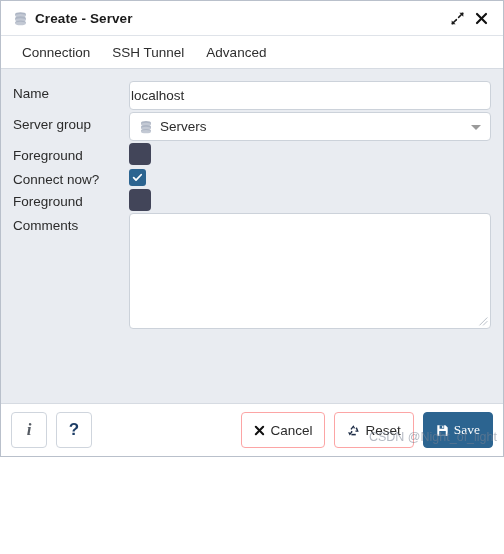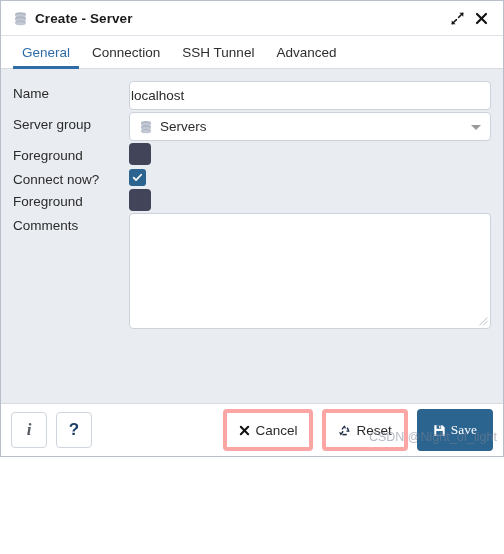--- a/index.html
+++ b/index.html
@@ -243,21 +243,21 @@
     justify-content: center;
     cursor: pointer;
     margin-right: 9px;
     font-family: "Liberation Serif", serif;
     font-size: 17px;
   }
   .sqbtn.info { color: #555b63; font-style: italic; font-weight: bold; }
   .sqbtn.help { color: #1d3d66; font-weight: bold; font-family: "Liberation Sans", sans-serif; }
   .btn {
     height: 34px;
-    border: 4px solid #fca5a5;
+    border: 1px solid #fca5a5;
     border-radius: 4px;
     background: #ffffff;
     display: flex;
     align-items: center;
     justify-content: center;
     padding: 0 12px;
     margin-left: 9px;
     font-size: 13.5px;
     color: #2b2b2b;
     cursor: pointer;
@@ -320,23 +320,20 @@
       <svg width="15" height="15" viewBox="0 0 16 16">
         <g stroke="#111111" stroke-width="2.3" stroke-linecap="round">
           <line x1="3.2" y1="3.2" x2="12.8" y2="12.8"></line>
           <line x1="12.8" y1="3.2" x2="3.2" y2="12.8"></line>
         </g>
       </svg>
     </span>
   </div>
 
   <div class="tabbar">
-    <div class="tab active">
-      <span>General</span>
-    </div>
     <div class="tab">
       <span>Connection</span>
     </div>
     <div class="tab">
       <span>SSH Tunnel</span>
     </div>
     <div class="tab">
       <span>Advanced</span>
     </div>
   </div>

